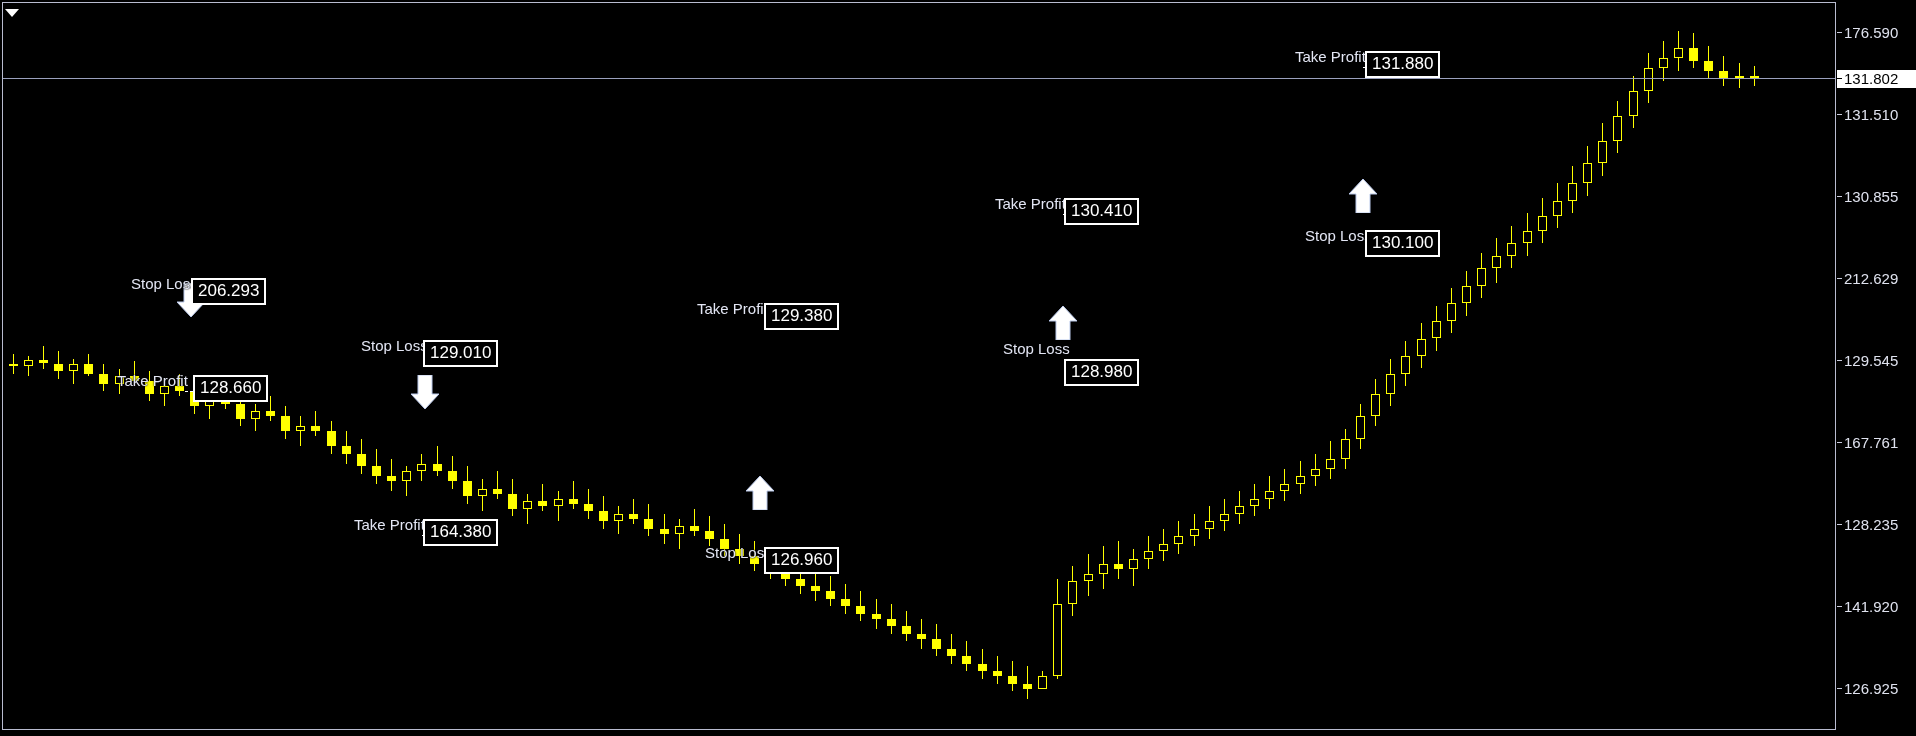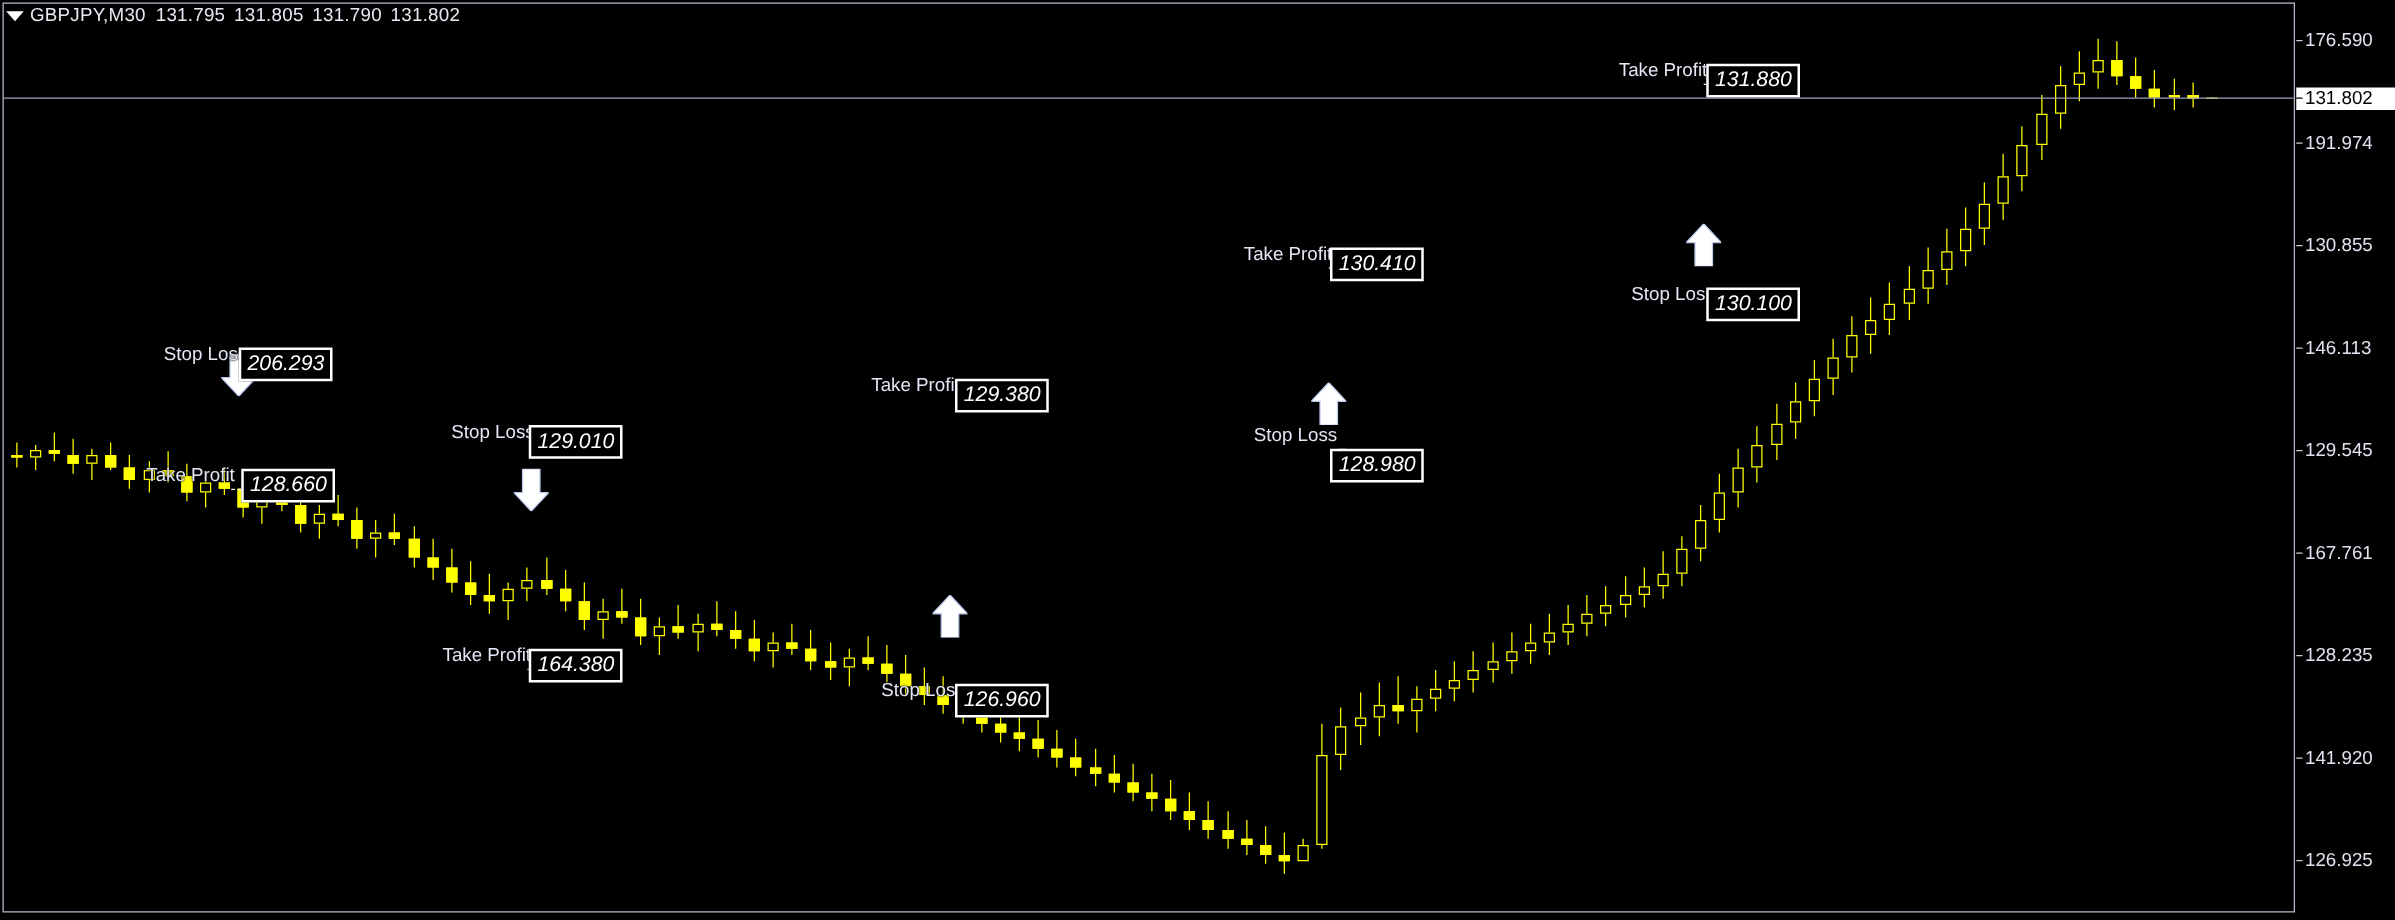--- a/index.html
+++ b/index.html
@@ -36,34 +36,31 @@
   .body.up{border:1px solid #ffff00;background:#000;}
   .body.down{background:#ffff00;border:1px solid #ffff00;}
   .doji{position:absolute;height:1px;background:#ffff00;}
 
   
   .trade-label{position:absolute;z-index:30;white-space:nowrap;}
   .trade-label .cap{position:absolute;color:#e3e6f4;font-size:15px;white-space:nowrap;
                     text-shadow:0 0 1px #000,0 0 2px #000;}
   .trade-label .lead{position:absolute;height:0;border-top:1px dashed #ffffff;}
   .trade-label .pricebox{position:absolute;border:2px solid #ffffff;background:#000;color:#ffffff;
-                         font-size:17px;padding:0px 5px 2px 5px;line-height:21px;font-style:italic;}
+                         font-size:17px;padding:0px 5px 2px 5px;line-height:21px;}
 
   .arrow{position:absolute;z-index:28;}
 </style>
 </head>
 <body>
 
 <div id="app">
 
   <div id="chart-menu-arrow"></div>
 
-  <div id="symbol-header">
-    <span class="sym">GBPJPY,M30</span><span class="ohlc"><span>131.795</span><span>131.805</span><span>131.790</span><span>131.802</span></span>
-  </div>
 
   <div id="chart-frame">
     <div id="plot">
         <div class="candle">
           <div class="wick" style="left:10px;top:350.5px;height:20.0px"></div>
           <div class="body down" style="left:5.5px;top:360.5px;width:9px;height:2.5px"></div>
         </div>
         <div class="candle">
           <div class="wick" style="left:25px;top:353.0px;height:20.0px"></div>
           <div class="body up" style="left:20.5px;top:356.7px;width:9px;height:6.3px"></div>
@@ -594,23 +591,23 @@
         <div class="trade-label">
           <span class="cap" style="left:1292px;top:45px">Take Profit</span>
           <span class="lead" style="left:1360px;top:64px;width:6px"></span>
           <span class="pricebox" style="left:1362px;top:48px">131.880</span>
         </div>
       </div>
   </div>
 
   <div id="price-scale">
       <div class="tick" style="top:22.4px"><span class="dash"></span><span>176.590</span></div>
-      <div class="tick" style="top:104.4px"><span class="dash"></span><span>191.974</span></div>
+      <div class="tick" style="top:104.4px"><span class="dash"></span><span>131.510</span></div>
       <div class="tick" style="top:186.4px"><span class="dash"></span><span>130.855</span></div>
-      <div class="tick" style="top:268.4px"><span class="dash"></span><span>146.113</span></div>
+      <div class="tick" style="top:268.4px"><span class="dash"></span><span>212.629</span></div>
       <div class="tick" style="top:350.4px"><span class="dash"></span><span>129.545</span></div>
       <div class="tick" style="top:432.4px"><span class="dash"></span><span>167.761</span></div>
       <div class="tick" style="top:514.3px"><span class="dash"></span><span>128.235</span></div>
       <div class="tick" style="top:596.3px"><span class="dash"></span><span>141.920</span></div>
       <div class="tick" style="top:678.3px"><span class="dash"></span><span>126.925</span></div>
       <div class="tick current" style="top:67.9px"><span class="dash" style="background:#000"></span><span>131.802</span></div>
     </div>
 
 </div>
 

